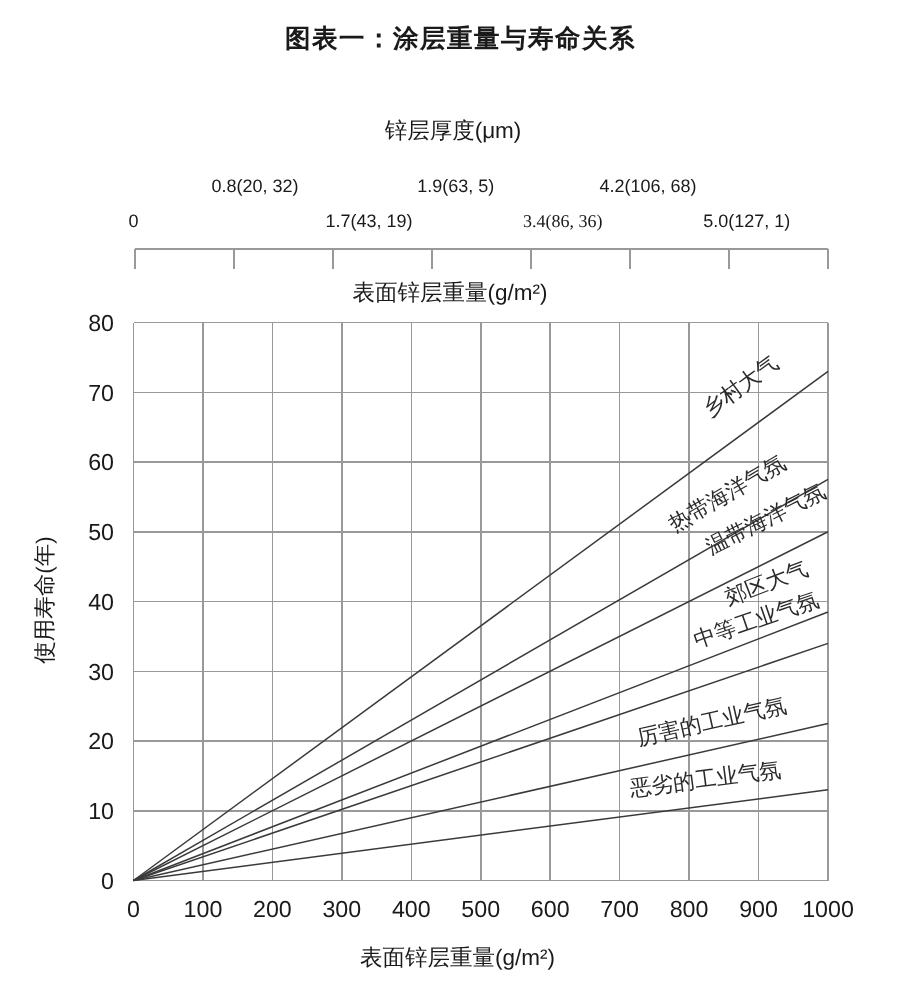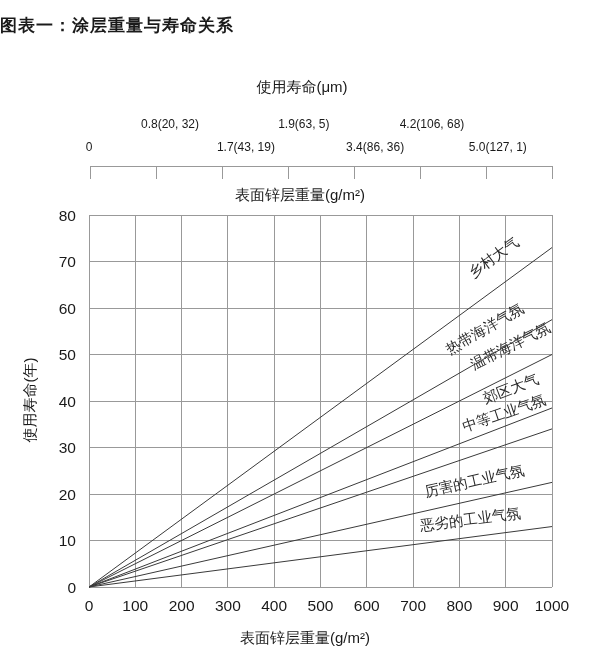--- a/index.html
+++ b/index.html
@@ -2,21 +2,21 @@
 <html><head>
 <meta charset="utf-8">
 <style>
   html,body{margin:0;padding:0;background:#fff;}
   .figure{
     position:relative;width:614px;height:672px;background:#fff;overflow:hidden;
     font-family:"Liberation Sans","DejaVu Sans",sans-serif;color:#1a1a1a;
   }
   .fig-title{
     position:absolute;left:0;top:14px;width:614px;margin:0;
-    font-size:17px;font-weight:bold;letter-spacing:1px;
+    text-align:center;font-size:17px;font-weight:bold;letter-spacing:1px;
   }
   .abs-label{position:absolute;white-space:nowrap;font-size:15px;}
   .center-label{transform:translateX(-50%);}
   .top-scale-title{top:78px;left:302px;font-size:15px;}
   .mid-axis-label{top:186px;left:300px;font-size:15px;}
   .x-axis-title{top:629px;left:305px;font-size:15px;}
   .y-axis-title{
     top:400px;left:30px;font-size:15px;
     transform:translate(-50%,-50%) rotate(-90deg);
   }
@@ -25,28 +25,28 @@
   .scale-label.lower{top:140px;}
   svg{position:absolute;left:0;top:0;}
   svg text{font-family:"Liberation Sans","DejaVu Sans",sans-serif;}
 </style>
 </head>
 <body>
 
 <div class="figure">
   <h1 class="fig-title">图表一：涂层重量与寿命关系</h1>
 
-  <div class="abs-label center-label top-scale-title">使用寿命(μm)</div>
+  <div class="abs-label center-label top-scale-title">锌层厚度(μm)</div>
 
   <div id="scale-labels">
       <span class="scale-label lower" style="left: 89px;">0</span>
       <span class="scale-label upper" style="left: 170.025px;">0.8(20, 32)</span>
       <span class="scale-label lower" style="left: 245.957px;">1.7(43, 19)</span>
       <span class="scale-label upper" style="left: 303.832px;">1.9(63, 5)</span>
-      <span class="scale-label lower" style="left: 375.134px;">3.4(86, 36)</span>
+      <span class="scale-label lower" style="left: 375.134px; font-family: Liberation Serif, serif;">3.4(86, 36)</span>
       <span class="scale-label upper" style="left: 432px;">4.2(106, 68)</span>
       <span class="scale-label lower" style="left: 497.829px;">5.0(127, 1)</span>
     </div>
 
   <div class="abs-label center-label mid-axis-label">表面锌层重量(g/m²)</div>
 
   <div class="abs-label y-axis-title">使用寿命(年)</div>
 
   <div class="abs-label center-label x-axis-title">表面锌层重量(g/m²)</div>
 

